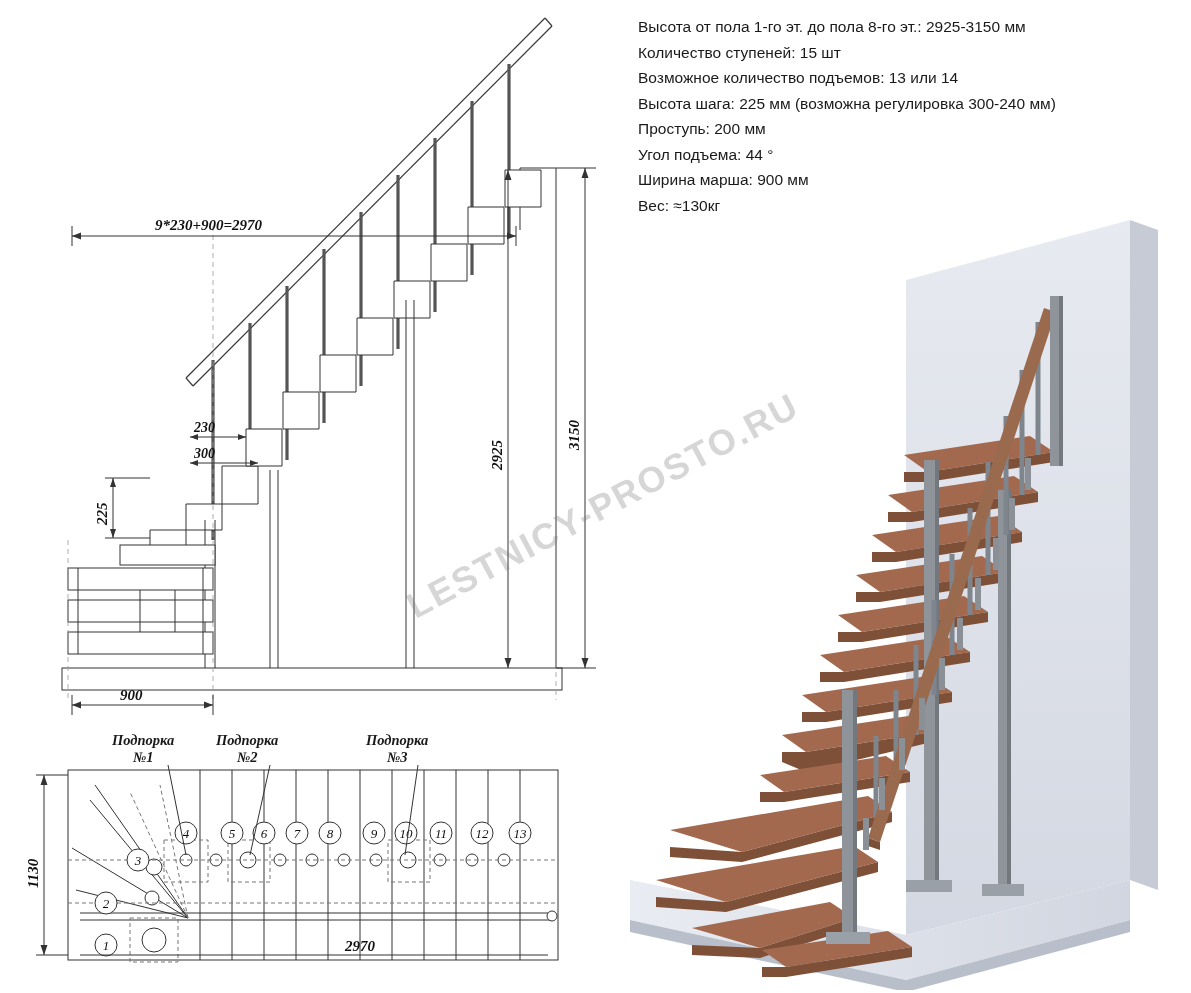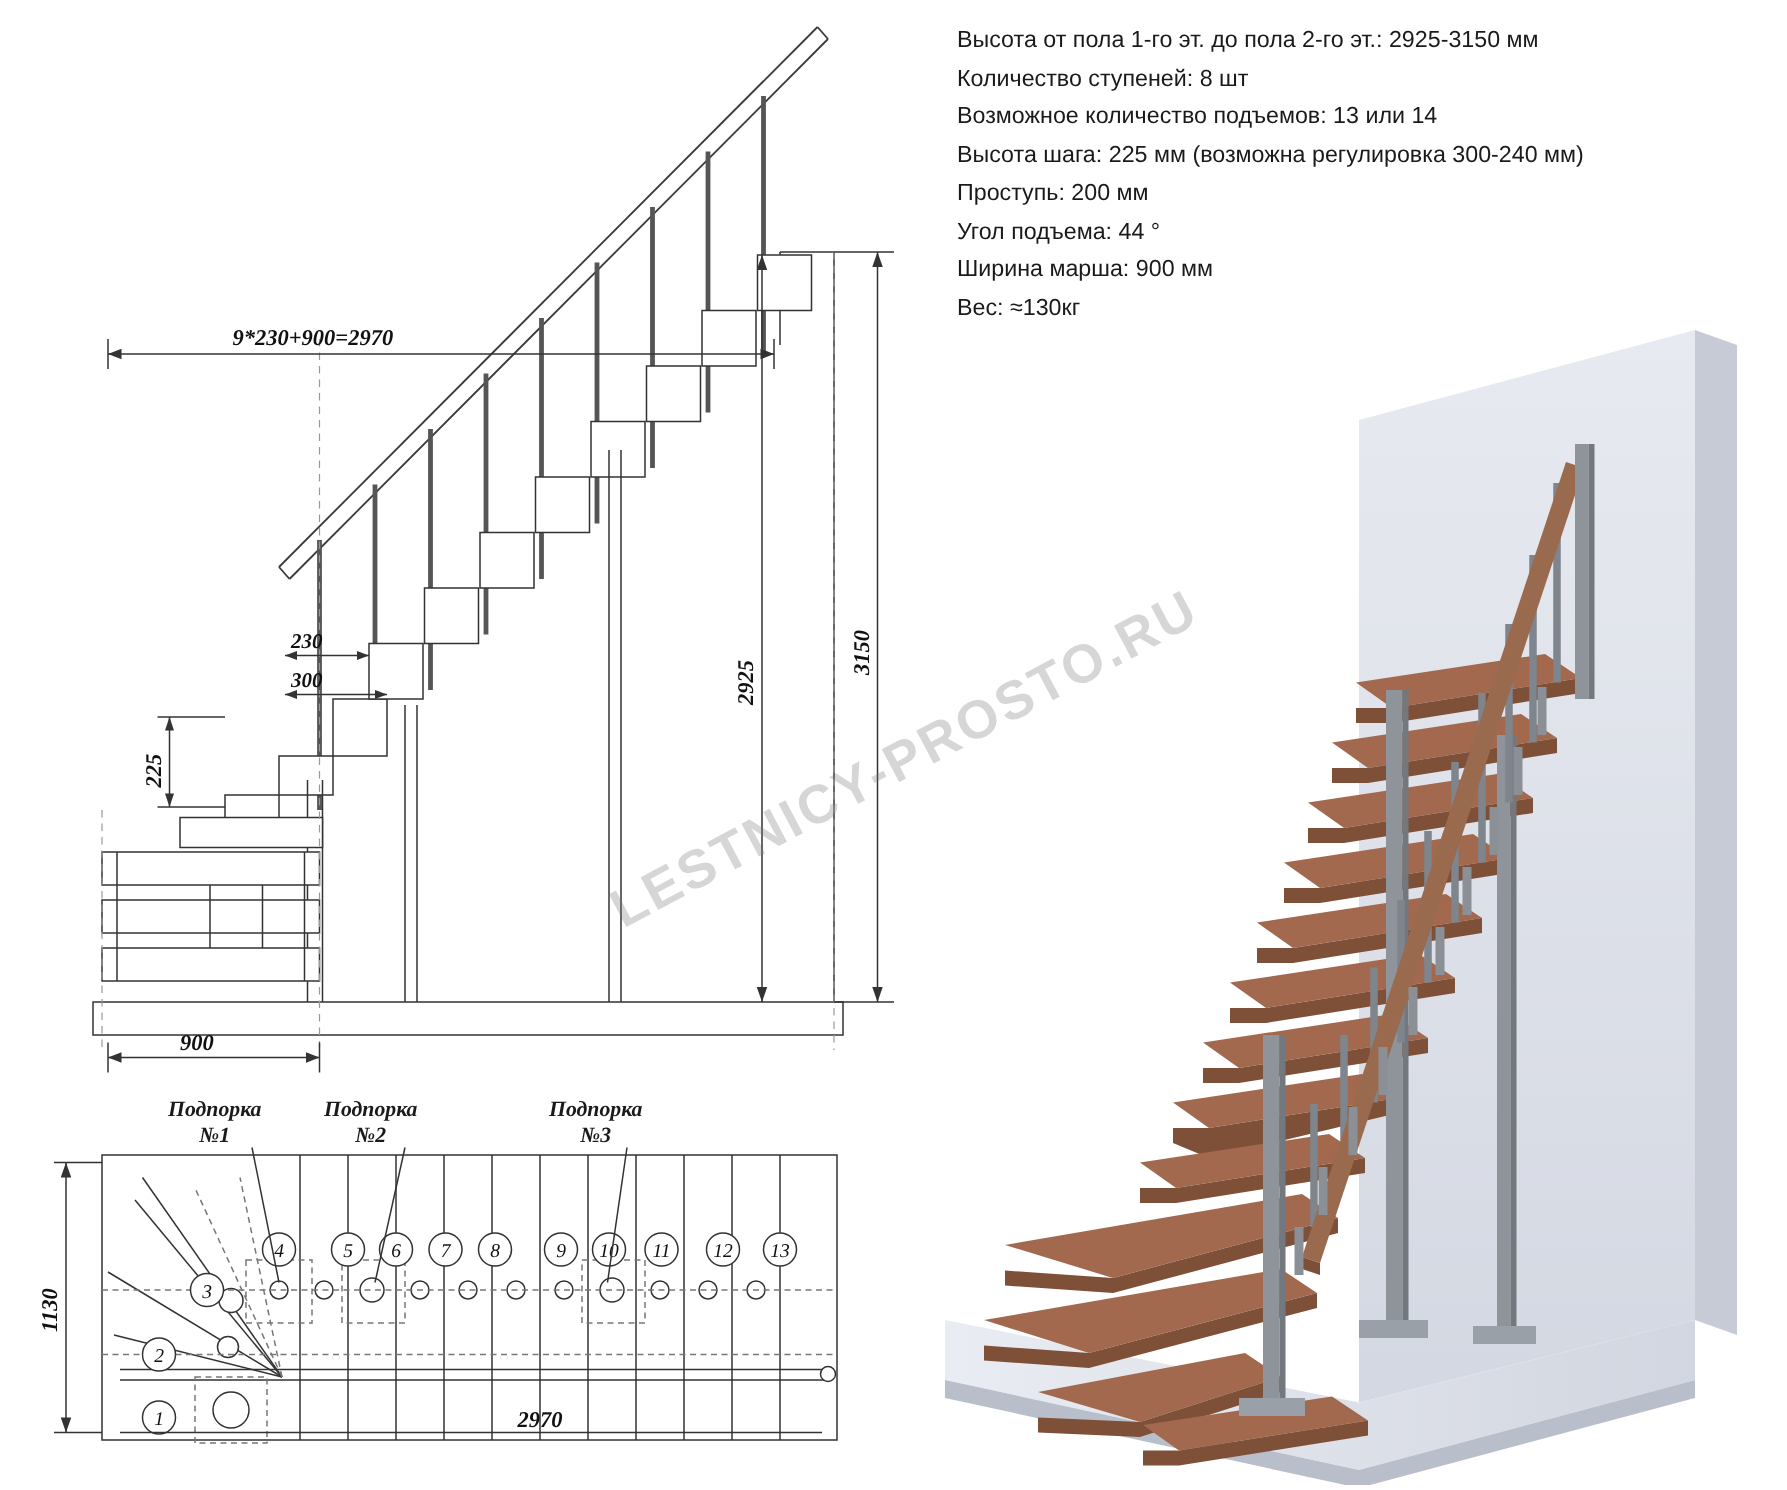--- a/index.html
+++ b/index.html
@@ -92,22 +92,22 @@
     white-space: nowrap;
     pointer-events: none;
   }
 </style>
 </head>
 <body>
 
 <div class="page">
 
   <div class="specs">
-    <div class="spec-line">Высота от пола 1-го эт. до пола 2-го эт.: 2925-3150 мм</div>
-    <div class="spec-line">Количество ступеней: 8 шт</div>
+    <div class="spec-line">Высота от пола 1-го эт. до пола 8-го эт.: 2925-3150 мм</div>
+    <div class="spec-line">Количество ступеней: 15 шт</div>
     <div class="spec-line">Возможное количество подъемов: 13 или 14</div>
     <div class="spec-line">Высота шага: 225 мм (возможна регулировка 300-240 мм)</div>
     <div class="spec-line">Проступь: 200 мм</div>
     <div class="spec-line">Угол подъема: 44 °</div>
     <div class="spec-line">Ширина марша: 900 мм</div>
     <div class="spec-line">Вес: ≈130кг</div>
   </div>
 
   <div class="elevation">
     <svg width="630" height="740" viewBox="0 0 630 740" xmlns="http://www.w3.org/2000/svg">

